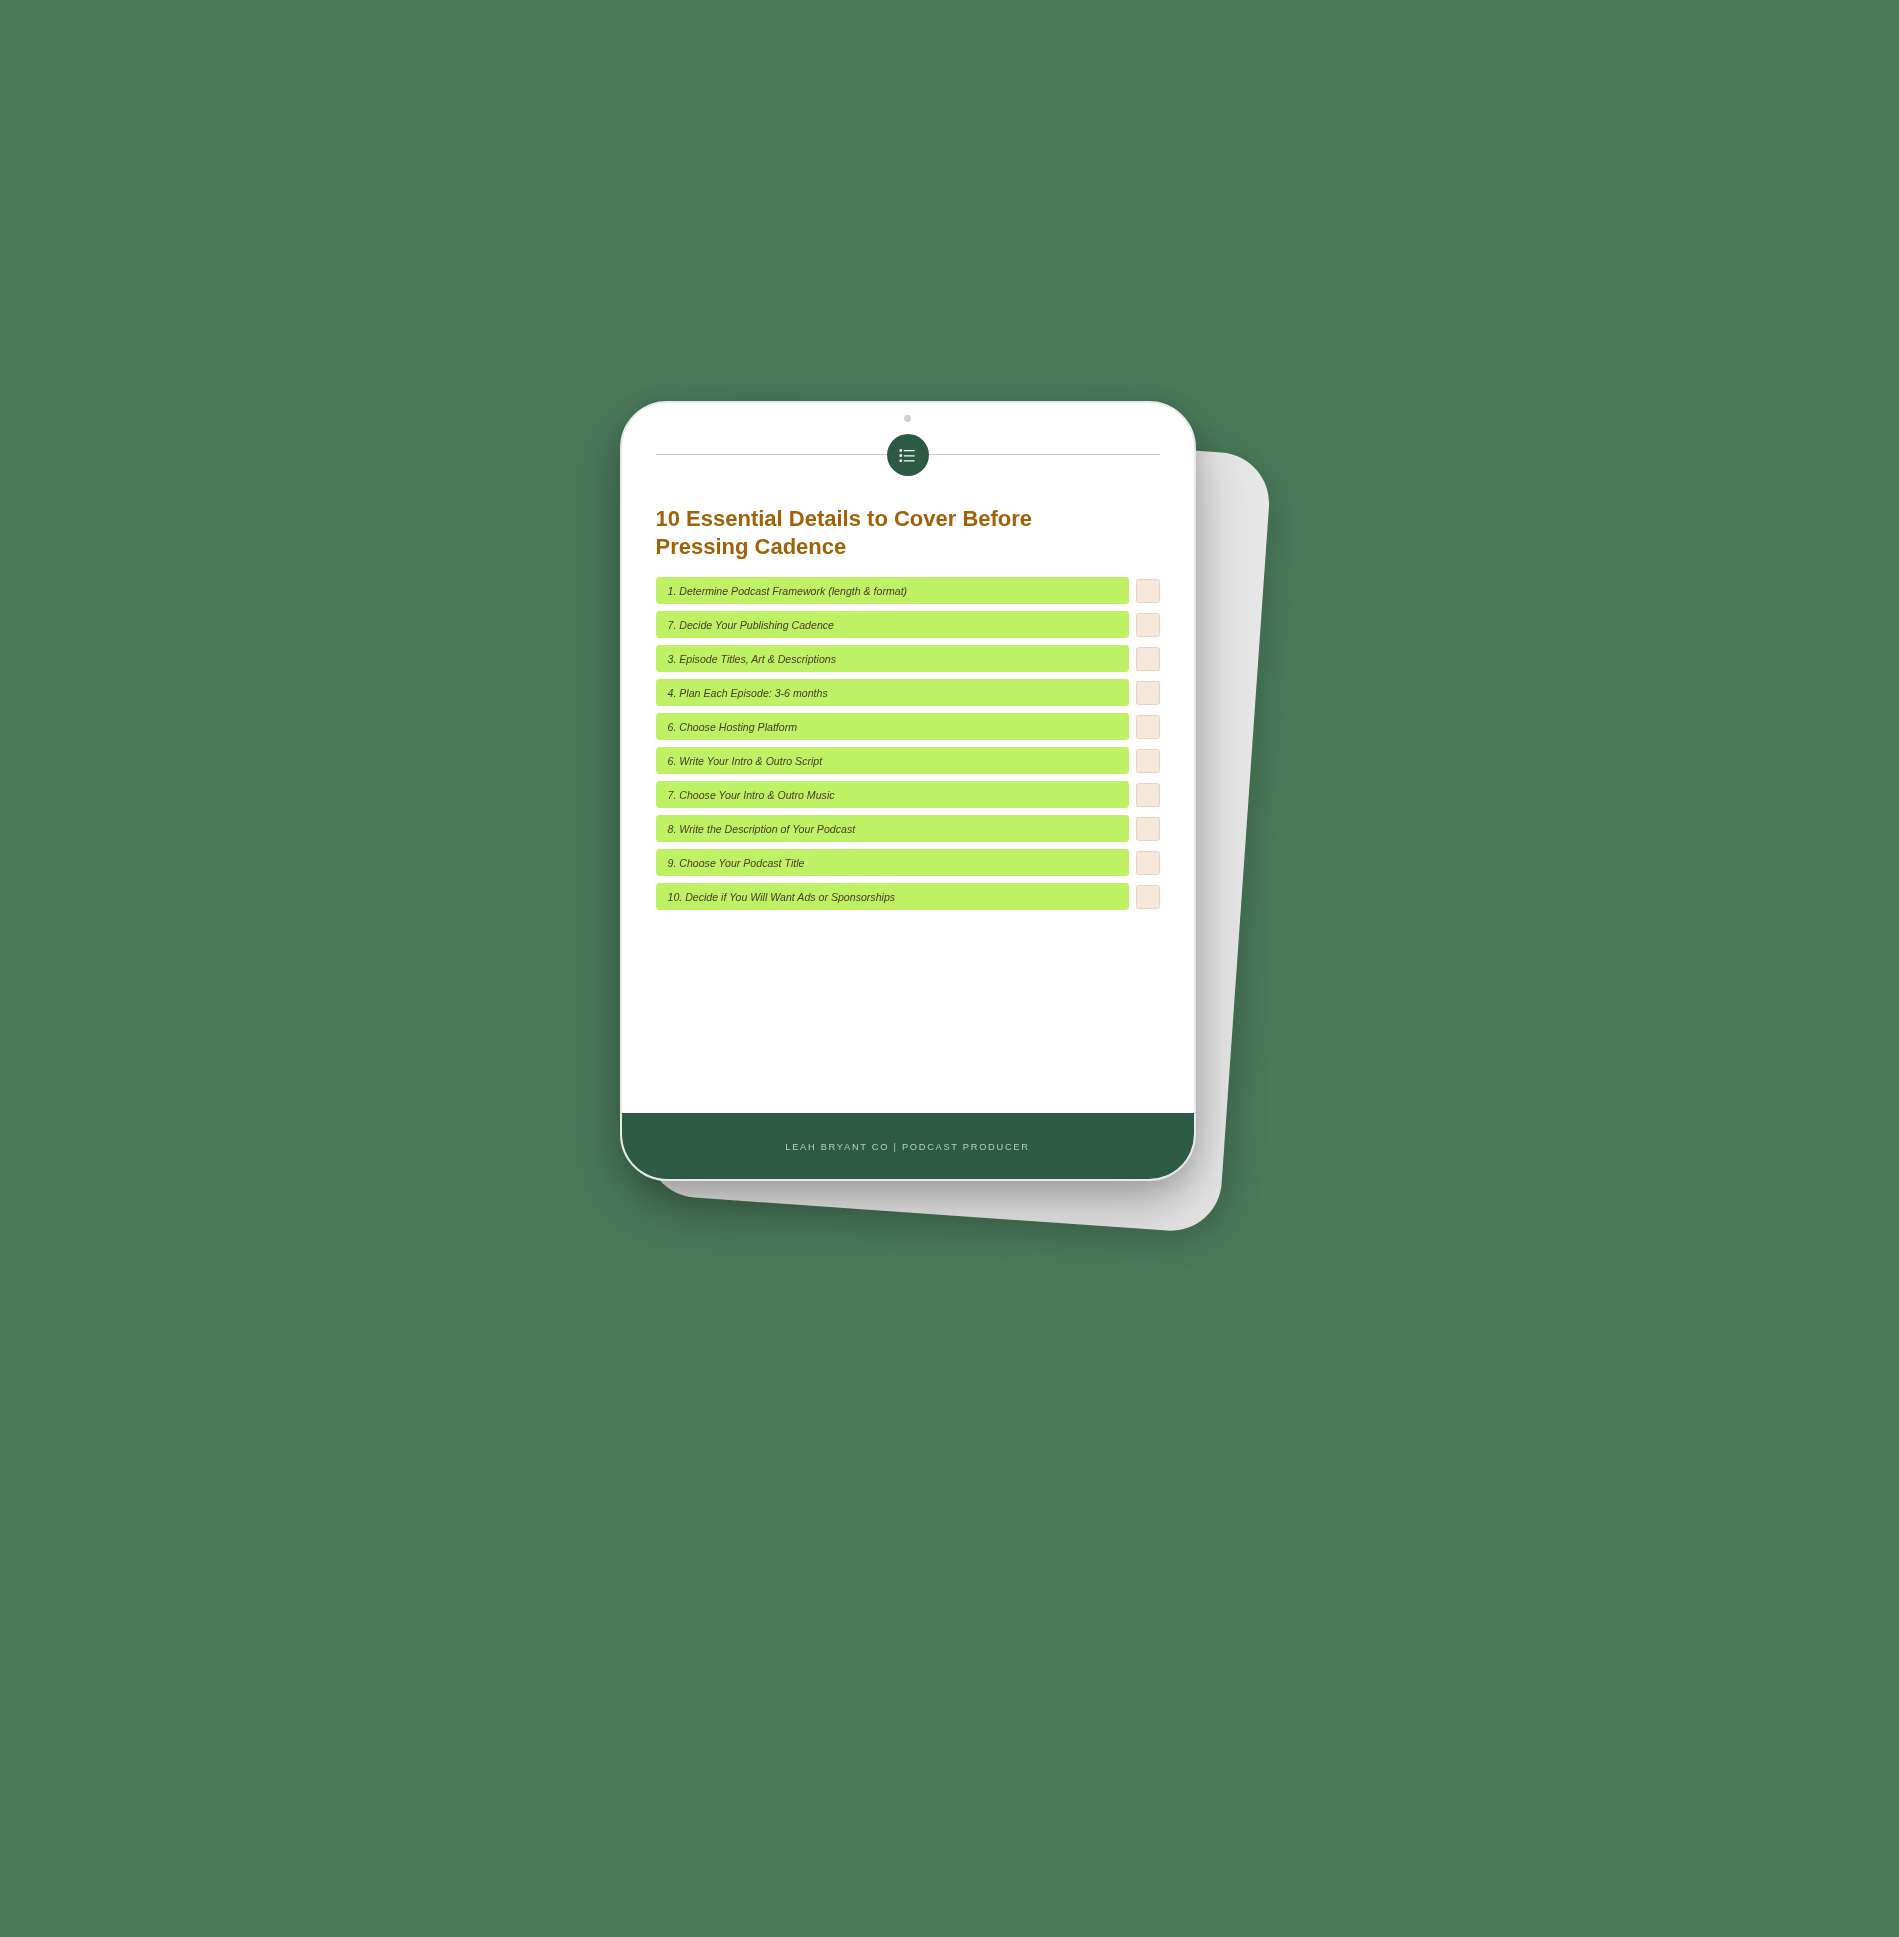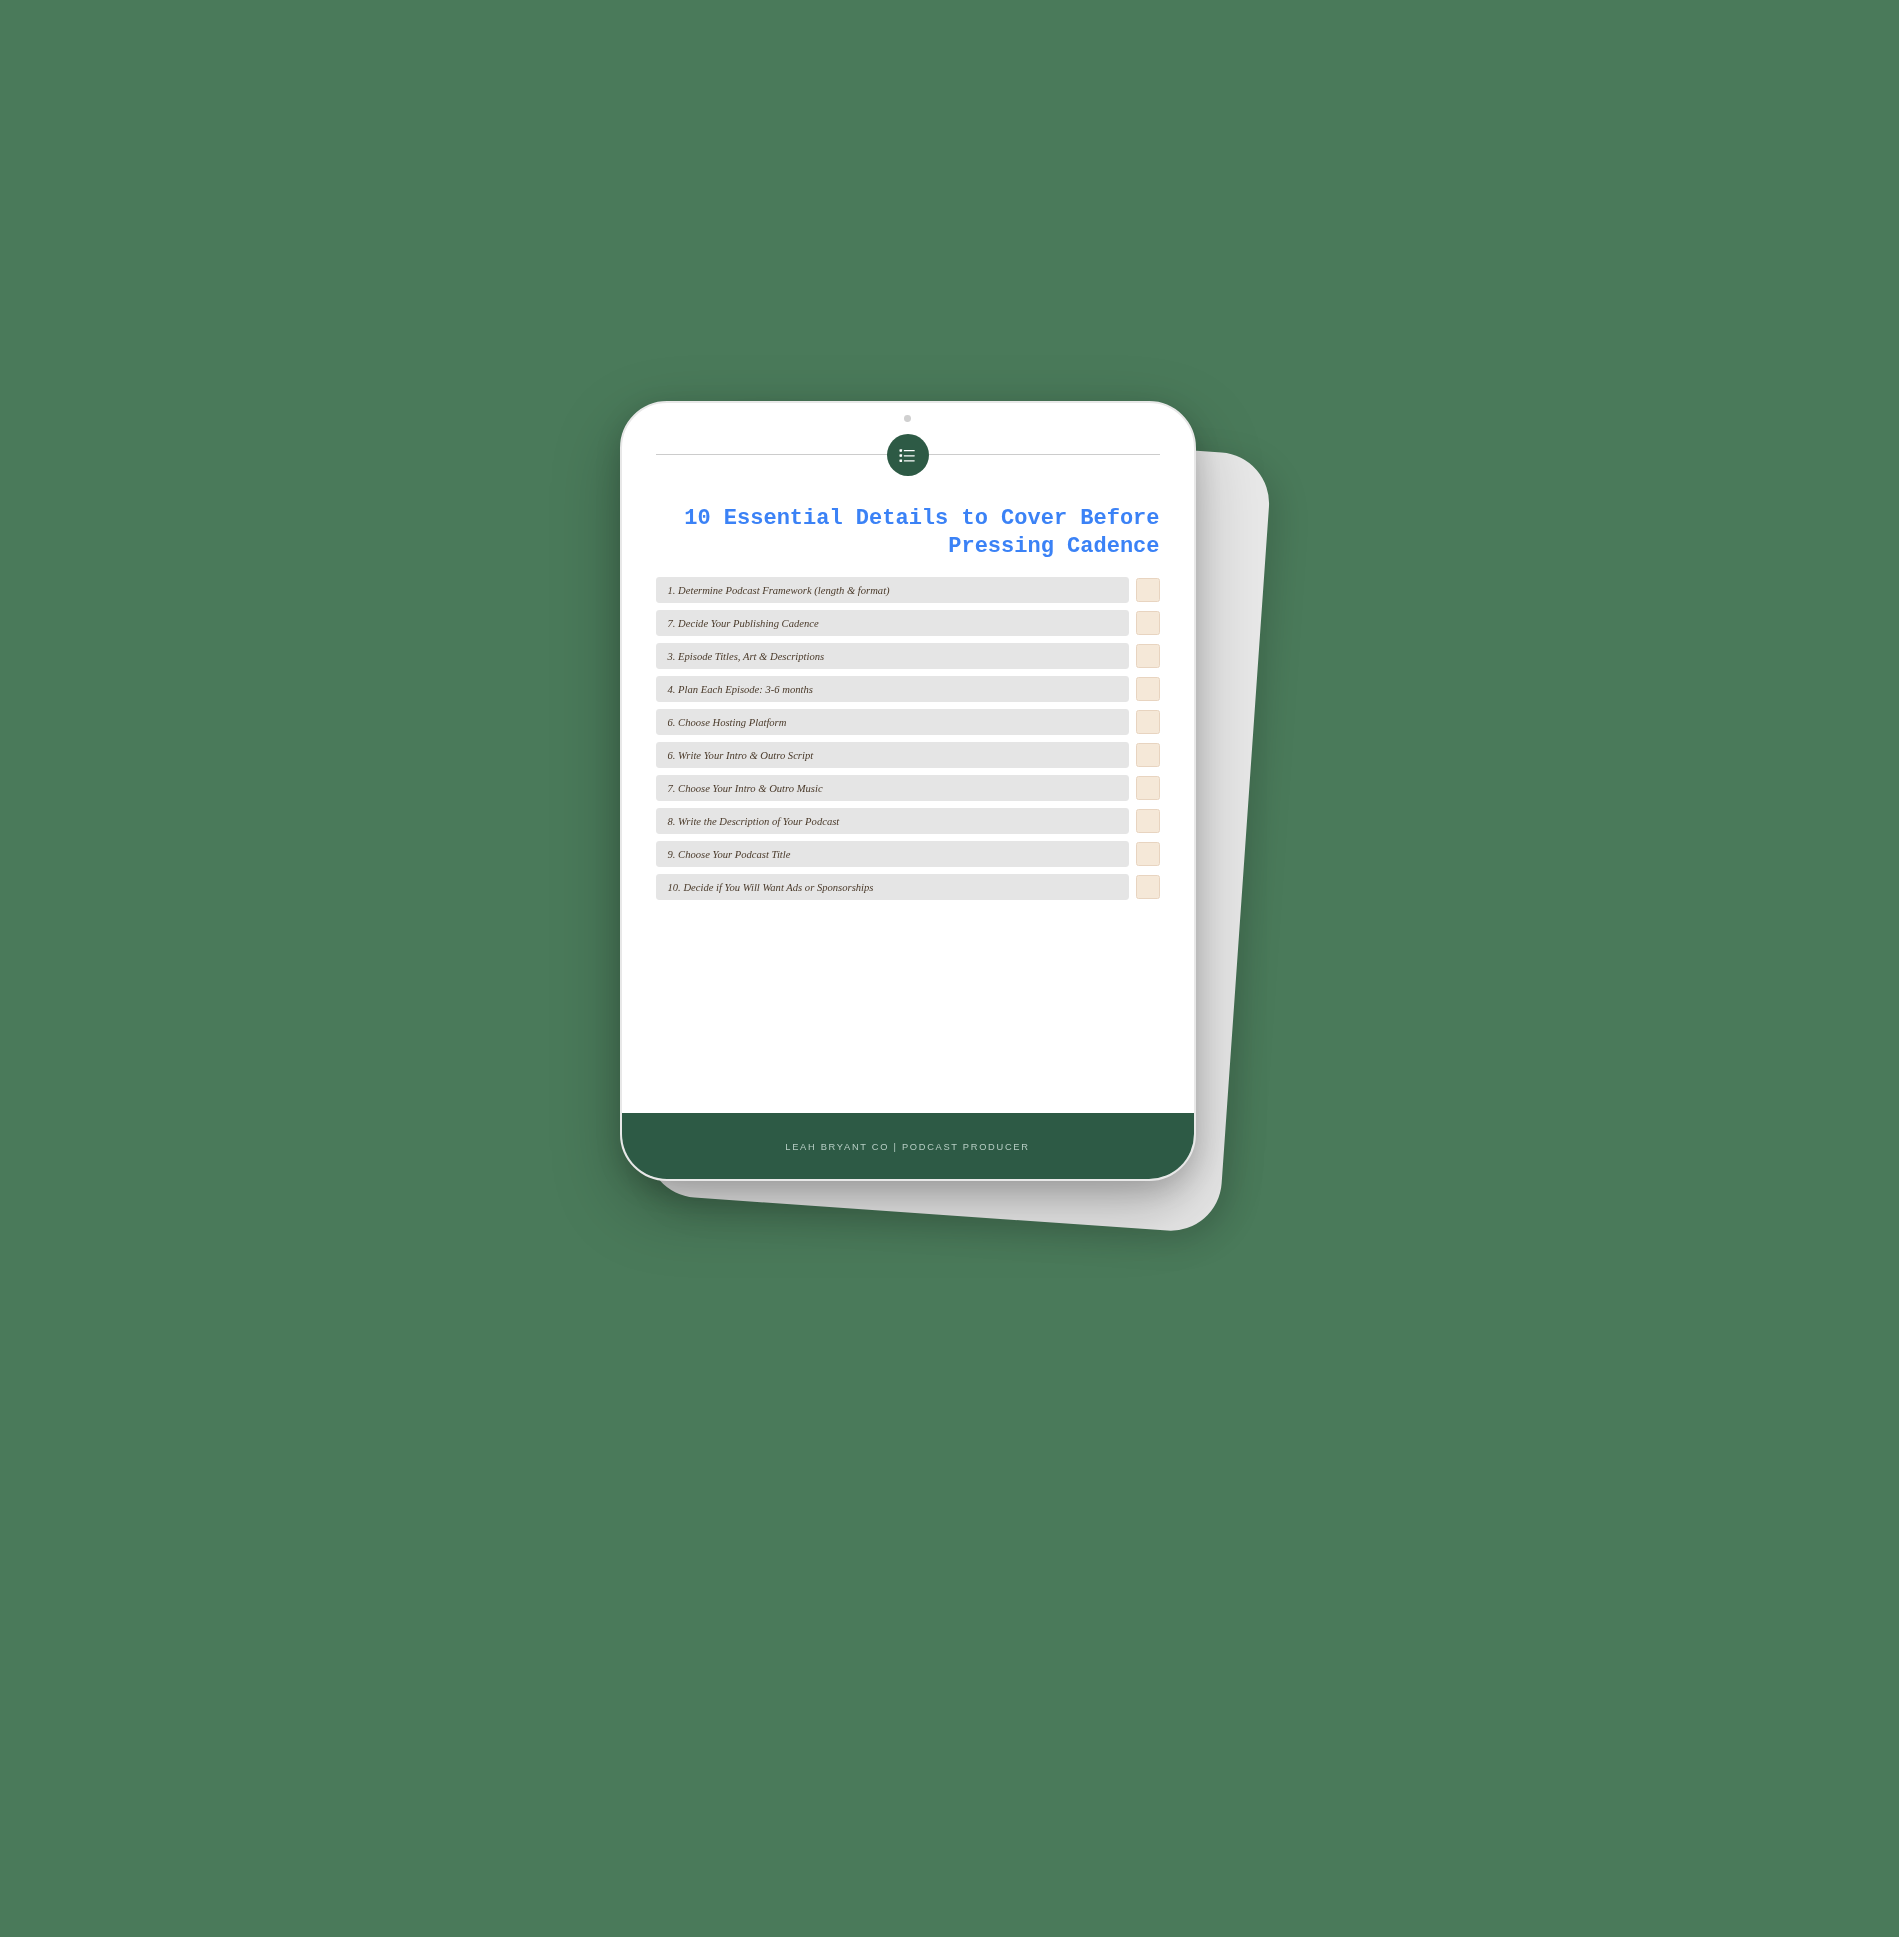--- a/index.html
+++ b/index.html
@@ -85,52 +85,52 @@
       z-index: 1;
     }
 
     .icon-circle svg {
       width: 20.3px;
       height: 20.3px;
       fill: white;
     }
 
     .main-title {
-      text-align: right;
+      text-align: left;
       font-size: 22px;
       font-weight: 800;
-      color: #3b82f6;
+      color: #a16207;
       line-height: 1.3;
       margin: 13.6px 0 15.3px 0;
-      font-family: Liberation Mono, monospace;
+      font-family: Liberation Sans, sans-serif;
     }
 
     
     .checklist {
       flex: 1;
       display: flex;
       flex-direction: column;
       gap: 6.8px;
       overflow: hidden;
     }
 
     .checklist-item {
       display: flex;
       align-items: center;
       gap: 6.8px;
     }
 
     .item-label {
       flex: 1;
-      background: #e5e5e5;
+      background: #bef264;
       border-radius: 3.4px;
       padding: 7.6px 12px;
       font-size: 10.6px;
       color: #4a3a2a;
-      font-family: Liberation Serif, serif;
+      font-family: Liberation Sans, sans-serif;
       font-style: italic;
     }
 
     .checkbox {
       width: 24px;
       height: 24px;
       background: #f5e8d8;
       border-radius: 2.5px;
       flex-shrink: 0;
       border: 0.8px solid #e8d4c0;

